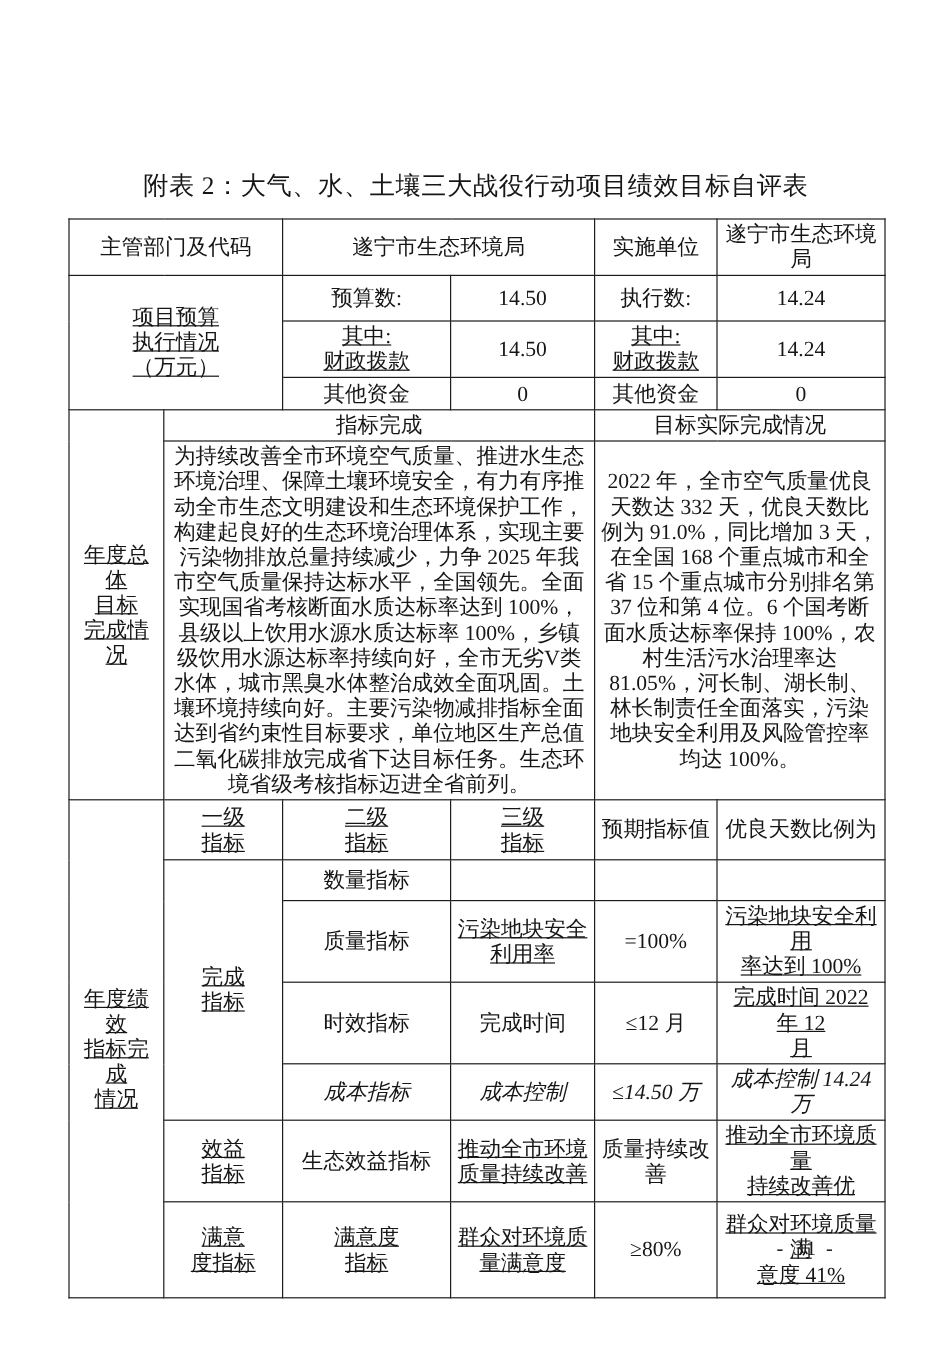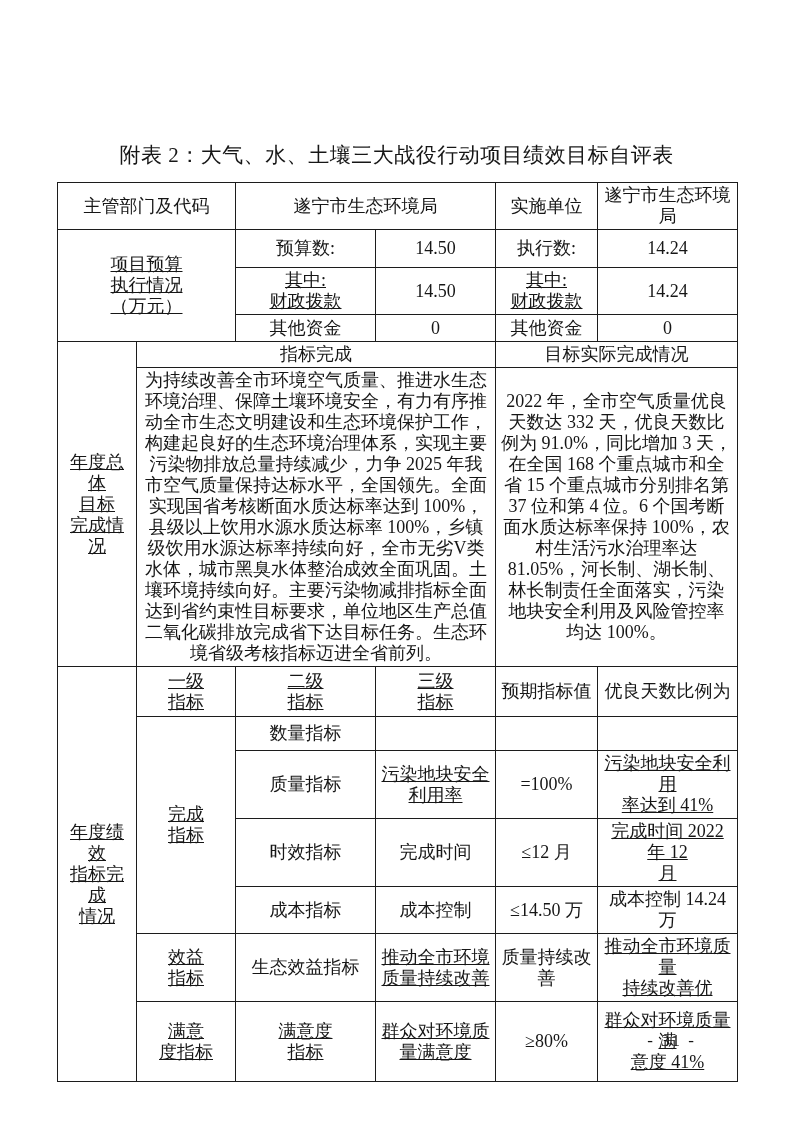--- a/index.html
+++ b/index.html
@@ -68,21 +68,21 @@
   tr.r1  { height: 33px; }
   tr.r2  { height: 38px; }
   tr.r3  { height: 40px; }
   tr.r4  { height: 27px; }
   tr.r5  { height: 25px; }
   tr.r6  { height: 278px; }
   tr.r7  { height: 50px; }
   tr.r8  { height: 34px; }
   tr.r9  { height: 56px; }
   tr.r10 { height: 50px; }
-  tr.r11 { height: 44px; }
+  tr.r11 { height: 44px; font-style: italic; }
   tr.r12 { height: 56px; }
   tr.r13 { height: 80px; }
   .pagenum {
     position: absolute;
     top: 1031px;
     right: 97px;
     font-size: 17px;
     letter-spacing: 2px;
   }
 </style>
@@ -167,21 +167,21 @@
       <td></td>
       <td></td>
       <td></td>
     </tr>
     <tr class="r9">
       <td>质量指标</td>
       <td class="pre">污染地块安全
 利用率</td>
       <td>=100%</td>
       <td class="pre">污染地块安全利用
-率达到 41%</td>
+率达到 100%</td>
     </tr>
     <tr class="r10">
       <td>时效指标</td>
       <td>完成时间</td>
       <td>≤12 月</td>
       <td class="pre">完成时间 2022 年 12
 月</td>
     </tr>
     <tr class="r11">
       <td>成本指标</td>

